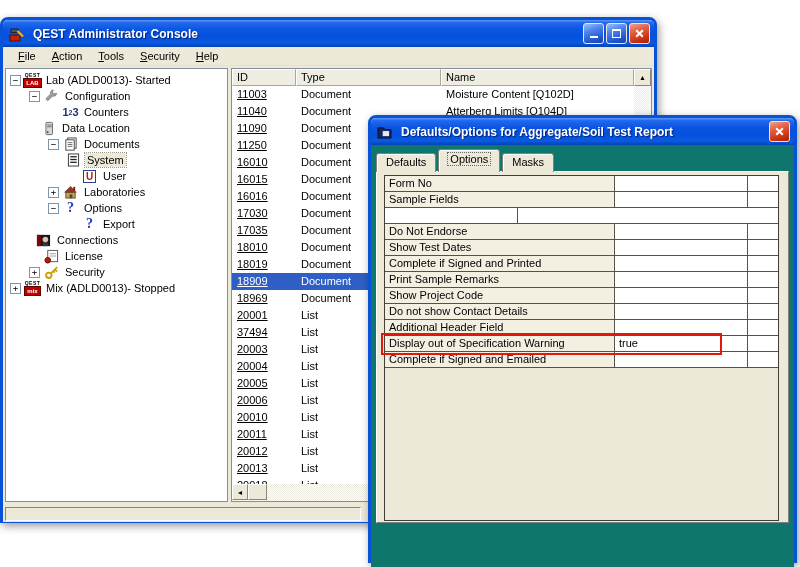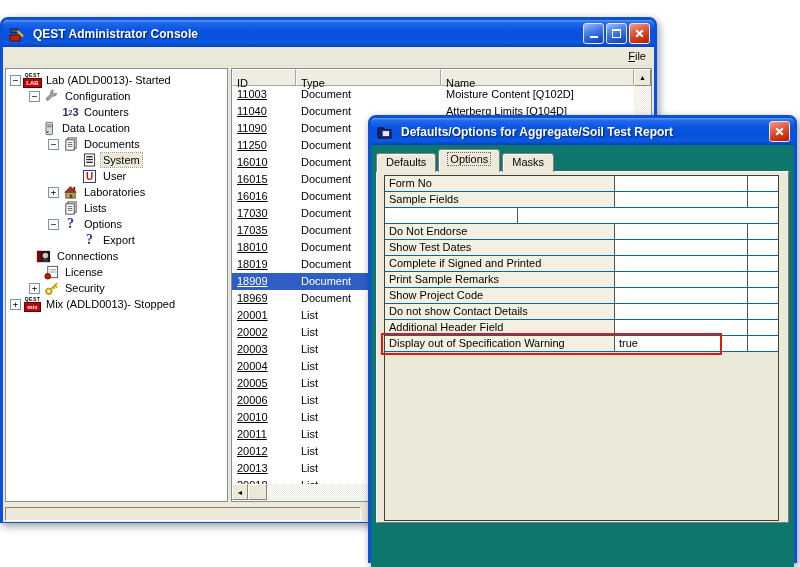--- a/index.html
+++ b/index.html
@@ -13,21 +13,21 @@
 
   .titlebar { height:27px; display:flex; align-items:center; padding:0 4px 0 5px; border-radius:5px 5px 0 0;
     background:linear-gradient(180deg,#5A9AF4 0%,#2268EC 10%,#0A55E2 35%,#0550DC 62%,#0B5AE2 85%,#0440B4 100%); }
   .titlebar .ttext { flex:1; color:#fff; font-weight:bold; font-size:12px; text-shadow:1px 1px 1px #00227A; white-space:nowrap; overflow:hidden; margin-left:5px; }
   .tbtn { width:21px; height:21px; margin-left:2px; border:1px solid #EDE7DE; border-radius:3px; display:flex; align-items:center; justify-content:center;
     background:linear-gradient(160deg,#9CC0F8 0%,#4E84EC 35%,#2057D0 75%,#1A44A8 100%); flex:0 0 auto; }
   .tbtn.close { background:linear-gradient(160deg,#F2A08C 0%,#E4654C 32%,#CC3511 72%,#A81C00 100%); }
   .glyph-min { width:8px; height:9px; border-bottom:2px solid #fff; margin-top:0px; }
   .glyph-max { width:9px; height:9px; border:1px solid #fff; border-top:2px solid #fff; }
 
-  .menubar { height:19px; background:#ECE9D8; display:flex; align-items:flex-end; padding-left:17px; border-bottom:1px solid #E4E1D0;flex-direction:column; }
+  .menubar { height:19px; background:#ECE9D8; display:flex; align-items:flex-start; padding-left:7px; border-bottom:1px solid #E4E1D0; }
   .menuitem { padding:0 8px; line-height:18px; }
   .menuitem u { text-underline-offset:1px; }
 
   .client { position:relative; height:456px; background:#ECE9D8; overflow:hidden; }
 
   
   #tree-panel { position:absolute; left:2px; top:2px; width:223px; height:434px; background:#fff; border:1px solid #828F9C; overflow:hidden; padding-top:3px; }
   .trow { height:16px; display:flex; align-items:center; white-space:nowrap; }
   .expbox { width:11px; height:11px; flex:0 0 11px; border:1px solid #7A96AC; background:#fff; color:#000; font-size:9px; line-height:8px; text-align:center; margin-right:3px; font-family:"DejaVu Sans Mono",monospace; }
   .expspacer { width:14px; flex:0 0 14px; }
@@ -40,21 +40,21 @@
   .qtop { font-size:5px; font-weight:bold; letter-spacing:.5px; color:#000; }
   .qbot { background:#C00000; color:#fff; font-size:6px; font-weight:bold; padding:1px 2px; border:1px solid #5A0000; }
   .ic123 { color:#22306E; font-size:11px; font-weight:bold; }
   .ic123 small { font-size:7px; vertical-align:-3px; }
   .icU { width:13px; height:13px; border:1px solid #27408B; background:#fff; color:#C01800; font-weight:bold; font-size:10px; display:flex; align-items:center; justify-content:center; }
   .icq { color:#2038B0; font-weight:bold; font-size:14px; font-family:"Liberation Serif",serif; }
 
   
   #list-panel { position:absolute; left:228px; top:2px; width:421px; height:434px; background:#fff; border:1px solid #828F9C; }
   .lheader { position:absolute; left:0; top:0; right:17px; height:17px; display:flex; }
-  .hcell { background:#EFEDE1; border-top:1px solid #fff; border-left:1px solid #fff; border-right:1px solid #ACA899; border-bottom:1px solid #ACA899; padding:7px 4px; line-height:13px; }
+  .hcell { background:#EFEDE1; border-top:1px solid #fff; border-left:1px solid #fff; border-right:1px solid #ACA899; border-bottom:1px solid #ACA899; padding:1px 4px; line-height:13px; }
   .hc-id { width:64px; } .hc-type { width:145px; } .hc-name { flex:1; }
   #list-rows { position:absolute; left:0; top:17px; right:17px; bottom:17px; overflow:hidden; }
   .lrow { height:17px; display:flex; line-height:17px; }
   .lrow span { padding:0 5px; white-space:nowrap; overflow:hidden; }
   .lc-id { width:64px;text-decoration:underline; } .lc-type { width:145px; } .lc-name { flex:1; }
   .lrow.sel { background:#2F5FC5; color:#fff; }
 
   .vscroll { position:absolute; right:0; top:0; bottom:17px; width:17px;
     background:conic-gradient(#fff 25%,#ECEAE1 0 50%,#fff 0 75%,#ECEAE1 0); background-size:2px 2px; }
   .hscroll { position:absolute; left:0; right:17px; bottom:0; height:17px; display:flex;
@@ -159,21 +159,21 @@
             <svg width="15" height="15" viewBox="0 0 16 16">
               <rect x="5" y="1" width="9" height="11" fill="#fff" stroke="#444"></rect>
               <rect x="3" y="3" width="9" height="11" fill="#fff" stroke="#444"></rect>
               <line x1="5" y1="6" x2="10" y2="6" stroke="#666"></line>
               <line x1="5" y1="8" x2="10" y2="8" stroke="#666"></line>
               <line x1="5" y1="10" x2="10" y2="10" stroke="#666"></line>
             </svg>
           </span>
           <span class="tlabel">Documents</span>
         </div>
-        <div class="trow" style="padding-left:61px">
+        <div class="trow" style="padding-left:45px">
           <span class="expspacer"></span>
           <span class="ticon">
             <svg width="13" height="14" viewBox="0 0 14 15">
               <rect x="1.5" y="1" width="11" height="13" fill="#fff" stroke="#333"></rect>
               <line x1="3.5" y1="4" x2="10.5" y2="4" stroke="#222" stroke-width="1.4"></line>
               <line x1="3.5" y1="7" x2="10.5" y2="7" stroke="#222" stroke-width="1.4"></line>
               <line x1="3.5" y1="10" x2="10.5" y2="10" stroke="#222" stroke-width="1.4"></line>
             </svg>
           </span>
           <span class="tlabel sel">System</span>
@@ -189,33 +189,20 @@
           <span class="expbox">+</span>
           <span class="ticon">
             <svg width="15" height="14" viewBox="0 0 16 15">
               <polygon points="8,1 15,8 1,8" fill="#8B3A2A"></polygon>
               <rect x="11" y="2" width="2" height="4" fill="#801810"></rect>
               <rect x="3" y="8" width="10" height="6" fill="#C8A060" stroke="#6A4A20"></rect>
               <rect x="7" y="10" width="3" height="4" fill="#3A5A28"></rect>
             </svg>
           </span>
           <span class="tlabel">Laboratories</span>
-        </div>
-        <div class="trow" style="padding-left:42px">
-          <span class="expspacer"></span>
-          <span class="ticon">
-            <svg width="15" height="15" viewBox="0 0 16 16">
-              <rect x="5" y="1" width="9" height="11" fill="#fff" stroke="#444"></rect>
-              <rect x="3" y="3" width="9" height="11" fill="#fff" stroke="#444"></rect>
-              <line x1="5" y1="6" x2="10" y2="6" stroke="#666"></line>
-              <line x1="5" y1="8" x2="10" y2="8" stroke="#666"></line>
-              <line x1="5" y1="10" x2="10" y2="10" stroke="#666"></line>
-            </svg>
-          </span>
-          <span class="tlabel">Lists</span>
         </div>
         <div class="trow" style="padding-left:42px">
           <span class="expbox">−</span>
           <span class="ticon icq">?</span>
           <span class="tlabel">Options</span>
         </div>
         <div class="trow" style="padding-left:61px">
           <span class="expspacer"></span>
           <span class="ticon icq">?</span>
           <span class="tlabel">Export</span>
@@ -334,21 +321,21 @@
             <span class="lc-id">18969</span>
             <span class="lc-type">Document</span>
             <span class="lc-name"></span>
           </div>
           <div class="lrow">
             <span class="lc-id">20001</span>
             <span class="lc-type">List</span>
             <span class="lc-name"></span>
           </div>
           <div class="lrow">
-            <span class="lc-id">20002</span>
+            <span class="lc-id">37494</span>
             <span class="lc-type">List</span>
             <span class="lc-name"></span>
           </div>
           <div class="lrow">
             <span class="lc-id">20003</span>
             <span class="lc-type">List</span>
             <span class="lc-name"></span>
           </div>
           <div class="lrow">
             <span class="lc-id">20004</span>
@@ -477,18 +464,23 @@
           <div class="grow">
             <span class="glabel">Additional Header Field</span>
             <span class="gvalue"></span>
             <span class="gextra"></span>
           </div>
           <div class="grow">
             <span class="glabel">Display out of Specification Warning</span>
             <span class="gvalue">true</span>
             <span class="gextra"></span>
           </div>
+          <div class="grow">
+            <span class="glabel">Complete if Signed and Emailed</span>
+            <span class="gvalue"></span>
+            <span class="gextra"></span>
+          </div>
           <div id="annotation-box"></div>
         </div>
     </div>
     <button id="close-button">Close</button>
   </div>
 </div>
 
 </body></html>

